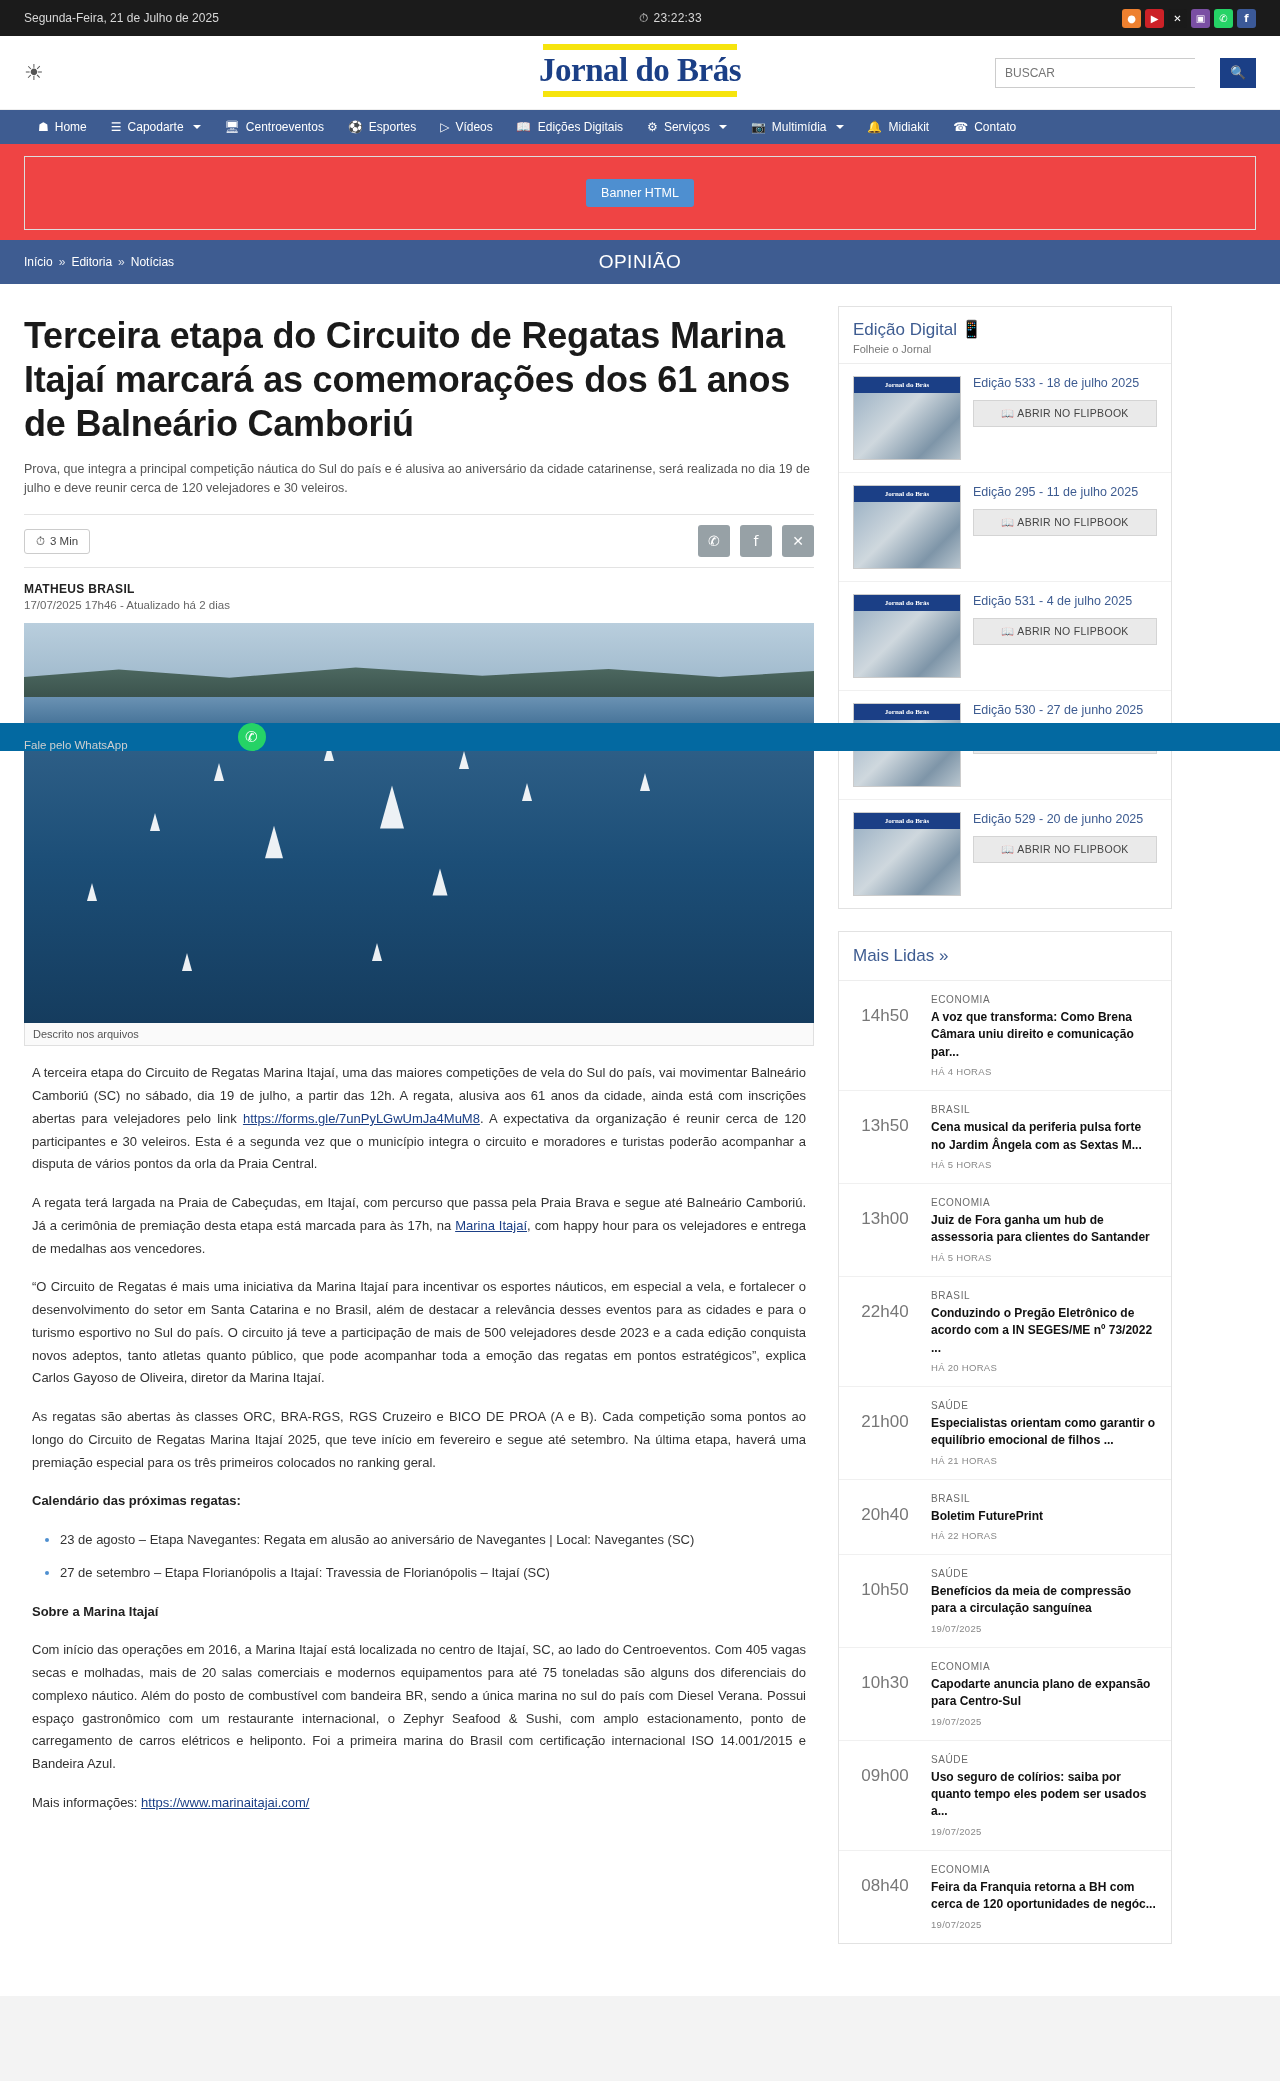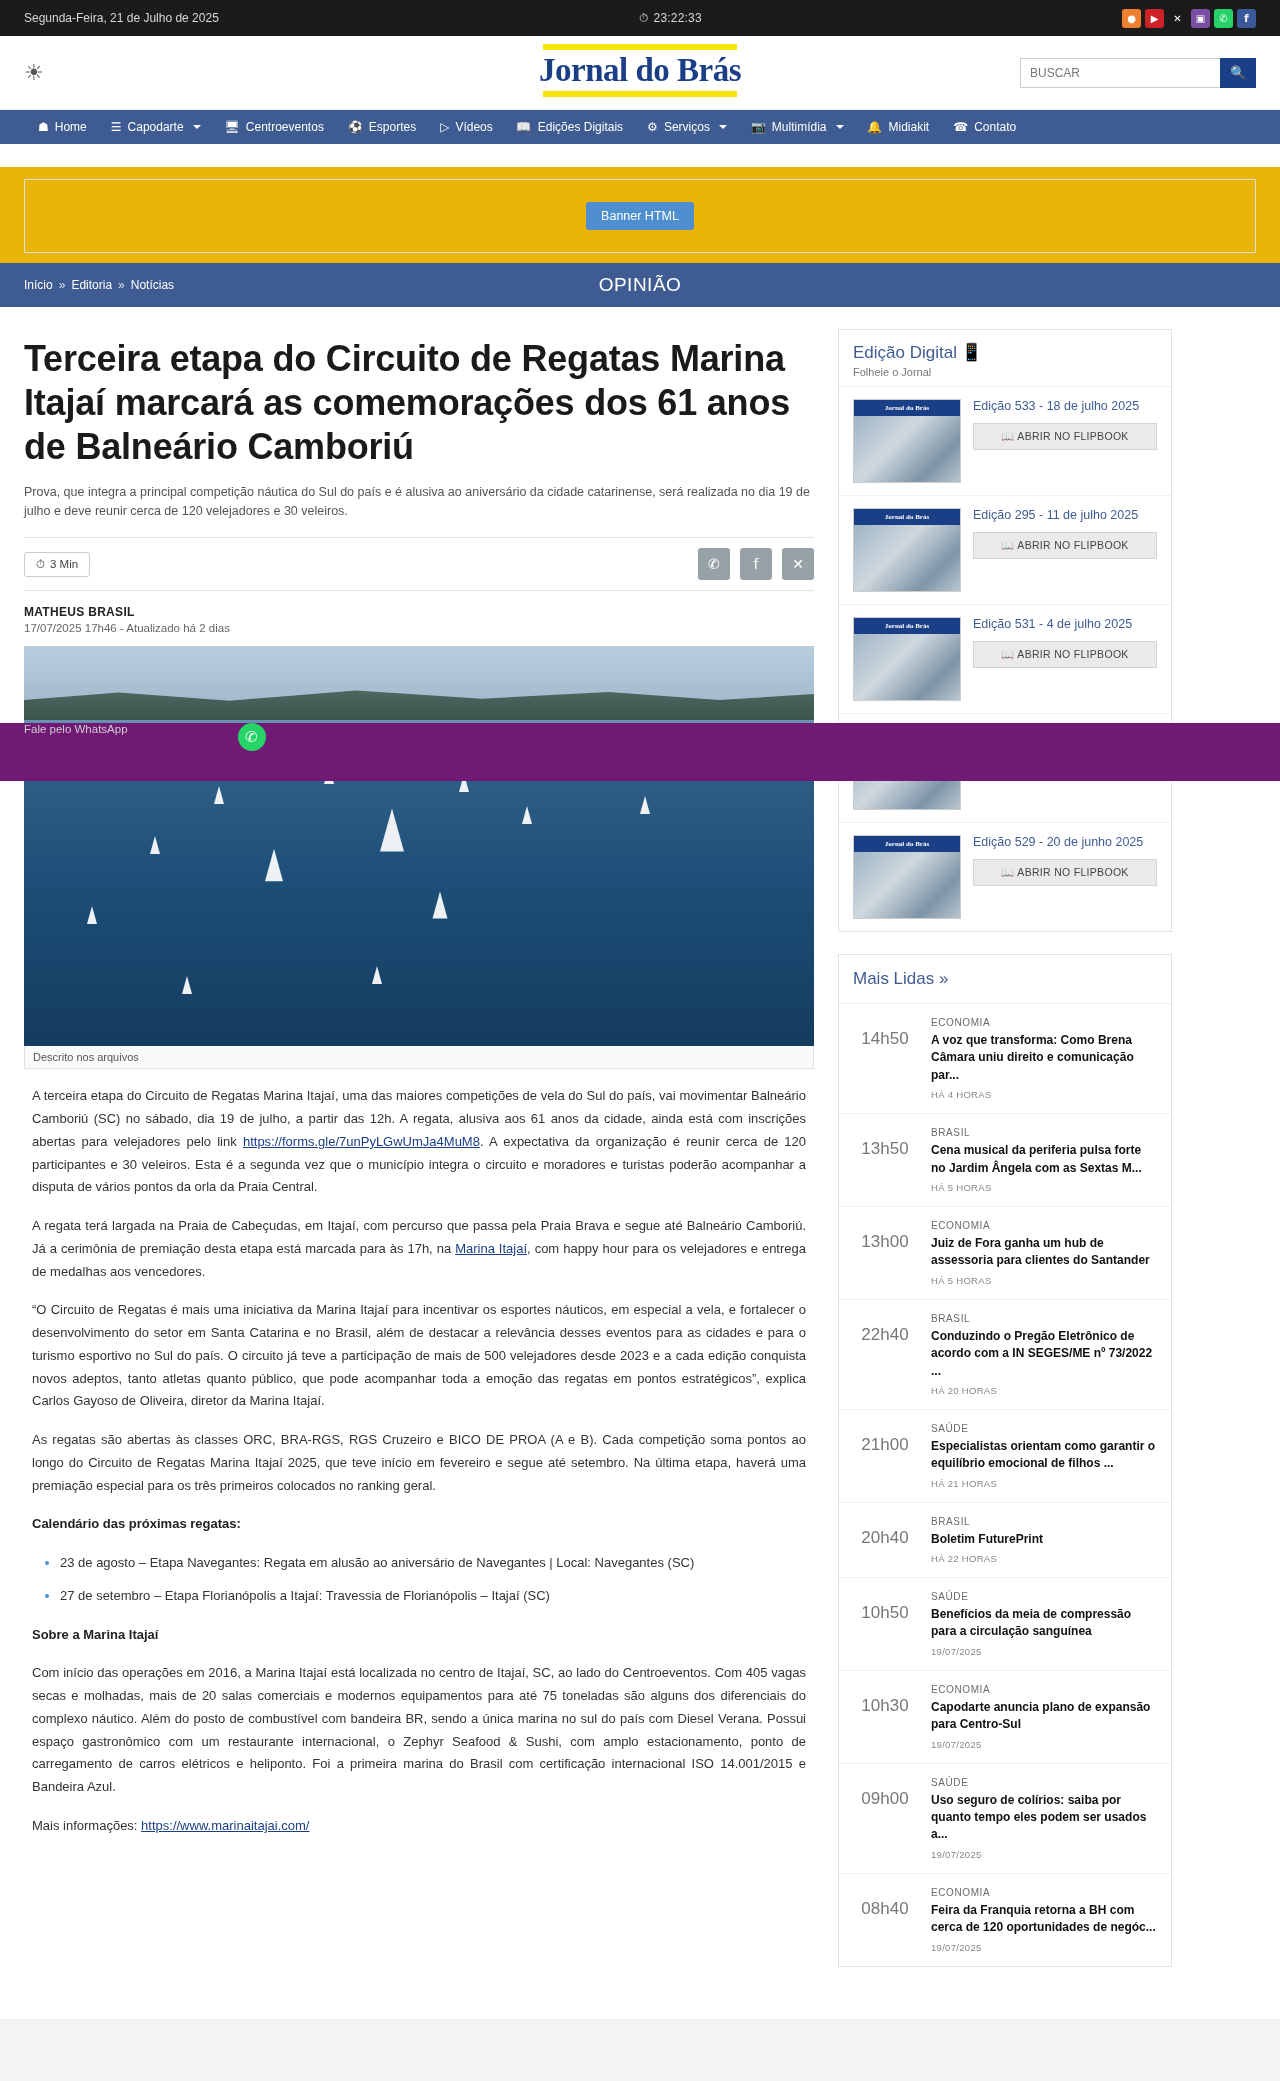--- a/index.html
+++ b/index.html
@@ -54,21 +54,21 @@
     position: absolute; left: 0; right: 0; top: 8px;
     display: flex; flex-direction: column; align-items: center;
   }
   .logo-bar-top { width: 194px; height: 6px; background: #f6e40d; }
   .logo-text {
     font-family: "Liberation Serif", serif;
     font-size: 33px; font-weight: bold; color: #1b3f86;
     letter-spacing: -.5px; line-height: 1.25;
   }
   .logo-bar-bot { width: 194px; height: 6px; background: #f6e40d; }
-  .search-wrap { margin-left: auto; display: flex; }
+  .search-wrap { margin-left: auto; display: flex; gap: 25px; }
   .search-input {
     width: 200px; height: 30px; border: 1px solid #ccc; border-right: none;
     padding: 0 9px; font-size: 12px; color: #777; outline: none;
     font-family: "Liberation Sans", sans-serif;
   }
   .search-btn {
     width: 36px; height: 30px; background: #1b3f86; border: 1px solid #1b3f86;
     color: #fff; cursor: pointer; font-size: 13px;
   }
 
@@ -83,21 +83,21 @@
     font-size: 12px;
   }
   .nav a {
     color: #fff; text-decoration: none; padding: 0 12px;
     display: flex; align-items: center; gap: 6px; height: 34px; line-height: 34px;
   }
   .nav a:first-child { padding-left: 14px; }
   .caret { border-top: 4px solid #fff; border-left: 4px solid transparent; border-right: 4px solid transparent; width:0;height:0; margin-left: 3px;}
 
   
-  .banner-area { padding: 12px 24px 10px; background: #eab308; margin-top: 23px; }
+  .banner-area { padding: 12px 24px 10px; background: #ef4444; }
   .banner-box {
     border: 1px solid #ddd; height: 74px; display: flex; align-items: center; justify-content: center;
   }
   .banner-btn {
     background: #4e8fd0; color: #fff; border: none; padding: 7px 15px; font-size: 12.5px;
     border-radius: 3px; cursor: pointer; font-family: "Liberation Sans", sans-serif;
   }
 
   
   .section-bar {
@@ -191,22 +191,22 @@
 
   .mais-head { padding: 14px; font-size: 17px; color: #3e5c91; border-bottom: 1px solid #ededed;}
   .mais-row { display: flex; border-bottom: 1px solid #f0f0f0; padding: 13px 14px; gap: 14px; }
   .mais-time { width: 64px; flex: 0 0 64px; font-size: 17px; color: #777; text-align:center; padding-top: 12px;}
   .mais-cat { font-size: 10px; color: #6a6a6a; letter-spacing: .6px; margin-bottom: 4px; }
   .mais-title { font-size: 12px; color: #111; font-weight: bold; line-height: 1.45; }
   .mais-ago { font-size: 9.5px; color: #888; margin-top: 5px; letter-spacing: .3px;}
 
   
   .wa-bar {
-    position: absolute; left: 0; right: 0; top: 723px; height: 58px; background: #701a75;
-    display: flex; align-items: flex-start; padding: 0 24px; color: #cfcfcf; font-size: 11.5px;
+    position: absolute; left: 0; right: 0; top: 723px; height: 28px; background: #0369a1;
+    display: flex; align-items: flex-end; padding: 0 24px; color: #cfcfcf; font-size: 11.5px;
   }
   .wa-circle {
     width: 28px; height: 28px; border-radius: 50%; background: #25d366; color: #fff;
     display: flex; align-items: center; justify-content: center; margin-left: 110px; font-size: 15px;
     font-family: "DejaVu Sans", sans-serif;
   }
 </style>
 </head>
 <body>
 

